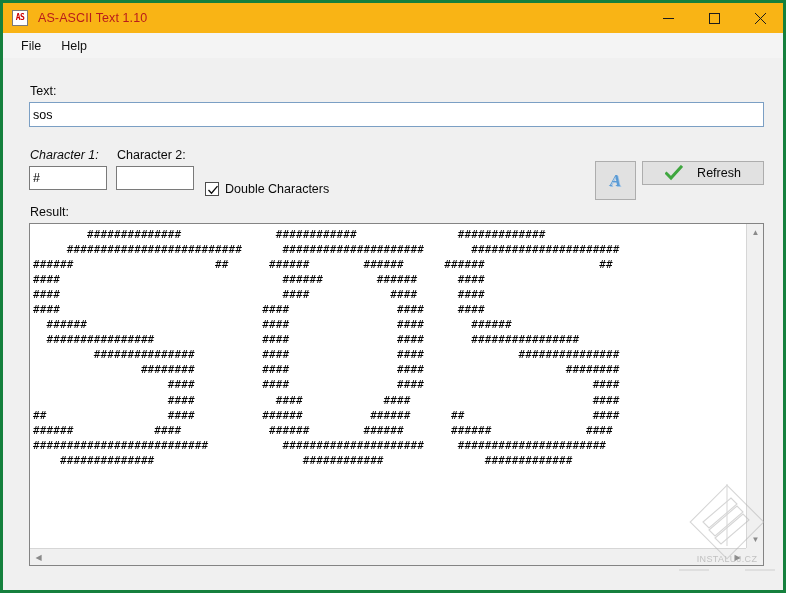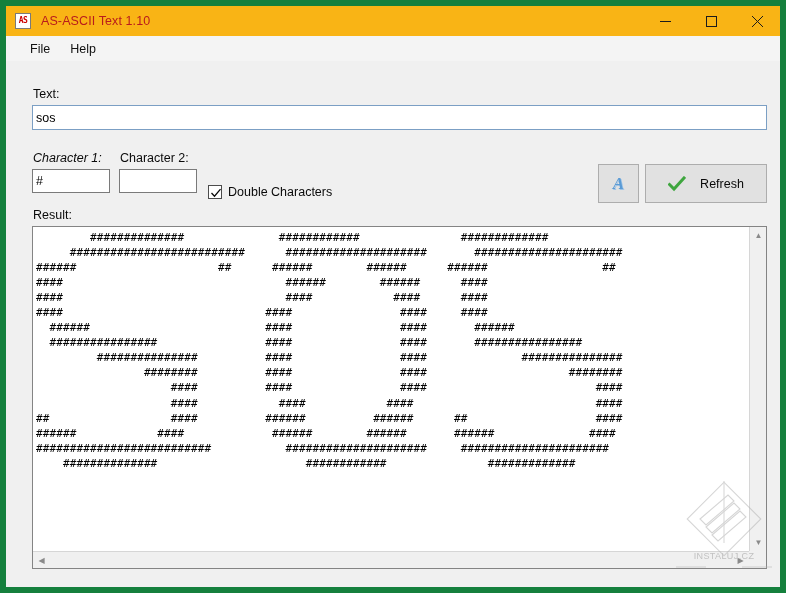--- a/index.html
+++ b/index.html
@@ -17,21 +17,21 @@
     overflow: hidden;
   }
 
   
   .window {
     position: absolute;
     left: 0; top: 0;
     width: 786px;
     height: 593px;
     box-sizing: border-box;
-    border: 6px solid #15803d;
+    border: 3px solid #15803d;
     background: #f0f0f0;
     display: flex;
     flex-direction: column;
   }
 
   
   .titlebar {
     height: 30px;
     background: #f9b415;
     display: flex;
@@ -75,21 +75,21 @@
   }
   .win-btn svg { display: block; }
 
   
   .menubar {
     height: 25px;
     background: #f4f4f4;
     display: flex;
     align-items: center;
     flex: 0 0 auto;
-    padding-left: 14px;
+    padding-left: 8px;
   }
   .menu-item {
     padding: 3px 10px;
     font-size: 12.5px;
     color: #111;
   }
 
   
   .client {
     flex: 1 1 auto;
@@ -294,21 +294,21 @@
           <polyline points="1.5,6 4.5,9.2 10.5,2.2" fill="none" stroke="#0a0a0a" stroke-width="1.3"></polyline>
         </svg>
       </span>
       <span class="chk-label">Double Characters</span>
     </div>
 
     <div class="btn" style="left:592px; top:103px; width:41px; height:39px;">
       <span class="font-glyph">A</span>
     </div>
 
-    <div class="btn" style="left:639px; top:103px; width:122px; height:39px;">
+    <div class="btn" style="left:639px; top:103px; width:122px; height:24px;">
       <svg width="18" height="16" viewBox="0 0 18 16">
         <polyline points="1.5,8.5 6,13 16,2" fill="none" stroke="#3fa63f" stroke-width="3" stroke-linecap="square"></polyline>
       </svg>
       <span>Refresh</span>
     </div>
 
     <div class="lbl" style="left:27px; top:147px;">Result:</div>
 
     <div class="resultbox" style="left:26px; top:165px; width:735px; height:343px;">
       <div class="result-inner">

